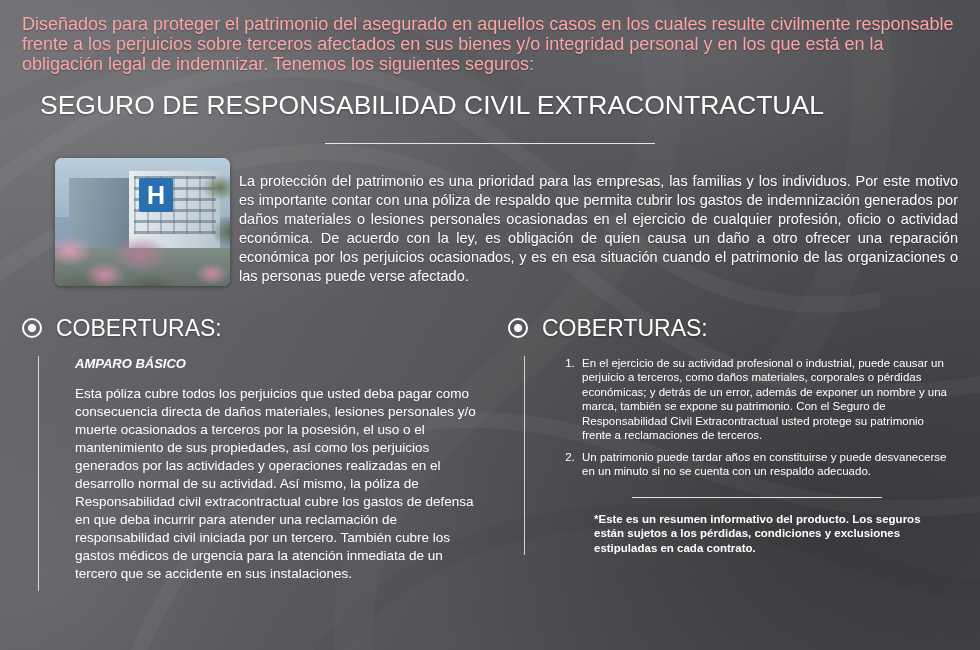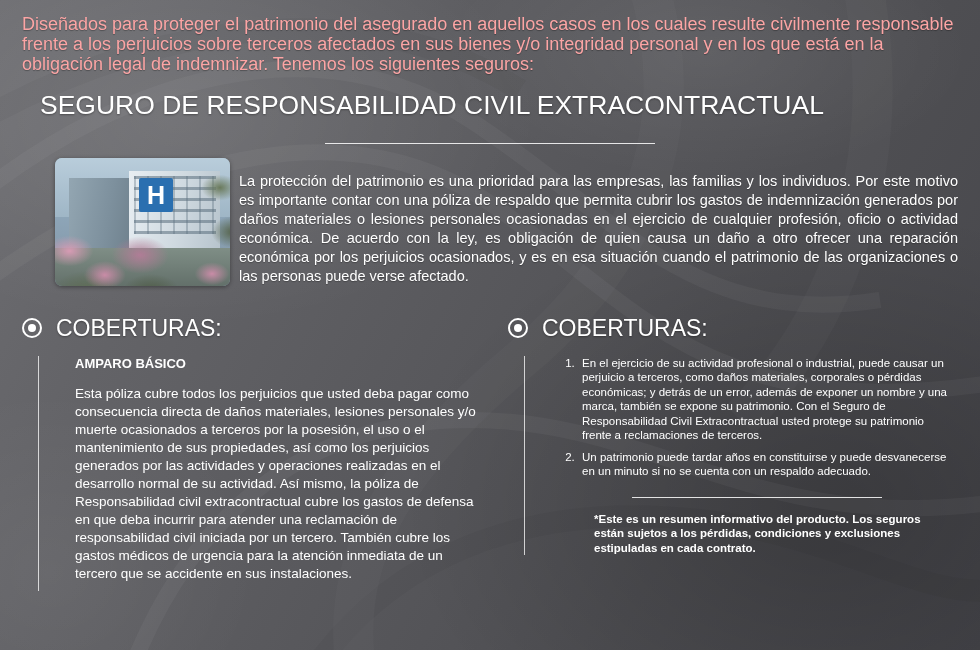--- a/index.html
+++ b/index.html
@@ -211,20 +211,21 @@
     padding-right: 12px;
   }
   .col-left .col-body { border-left: 1px solid rgba(255,255,255,0.75); margin-left: 24px; padding-bottom: 8px; }
   .col-right .col-body { border-left: 1px solid rgba(255,255,255,0.75); margin-left: 24px; padding-left: 35px; }
 
   .amparo {
     font-size: 13px;
     font-weight: bold;
     margin-bottom: 14px;
     color: #ffffff;
+    font-style: italic;
   }
   .cover-text {
     font-size: 13.5px;
     line-height: 18px;
     color: #ffffff;
   }
 
   ol.benefits {
     margin: 0;
     padding-left: 18px;

